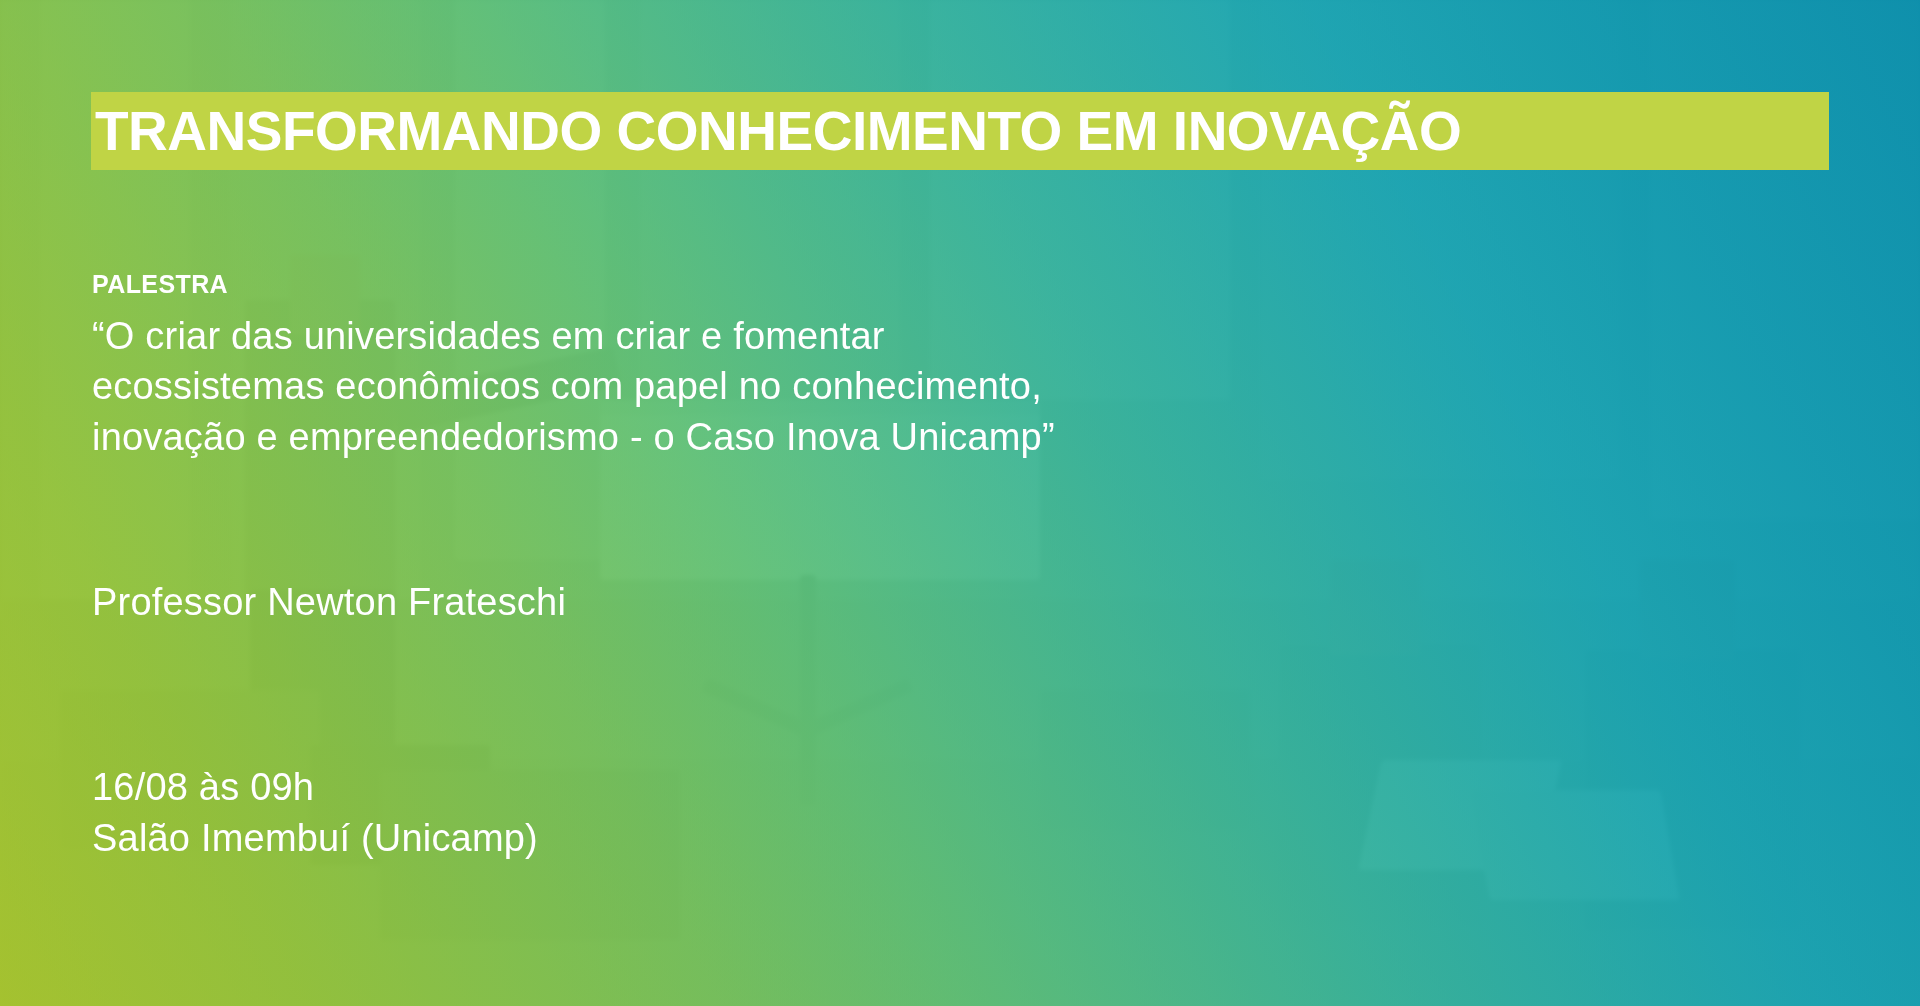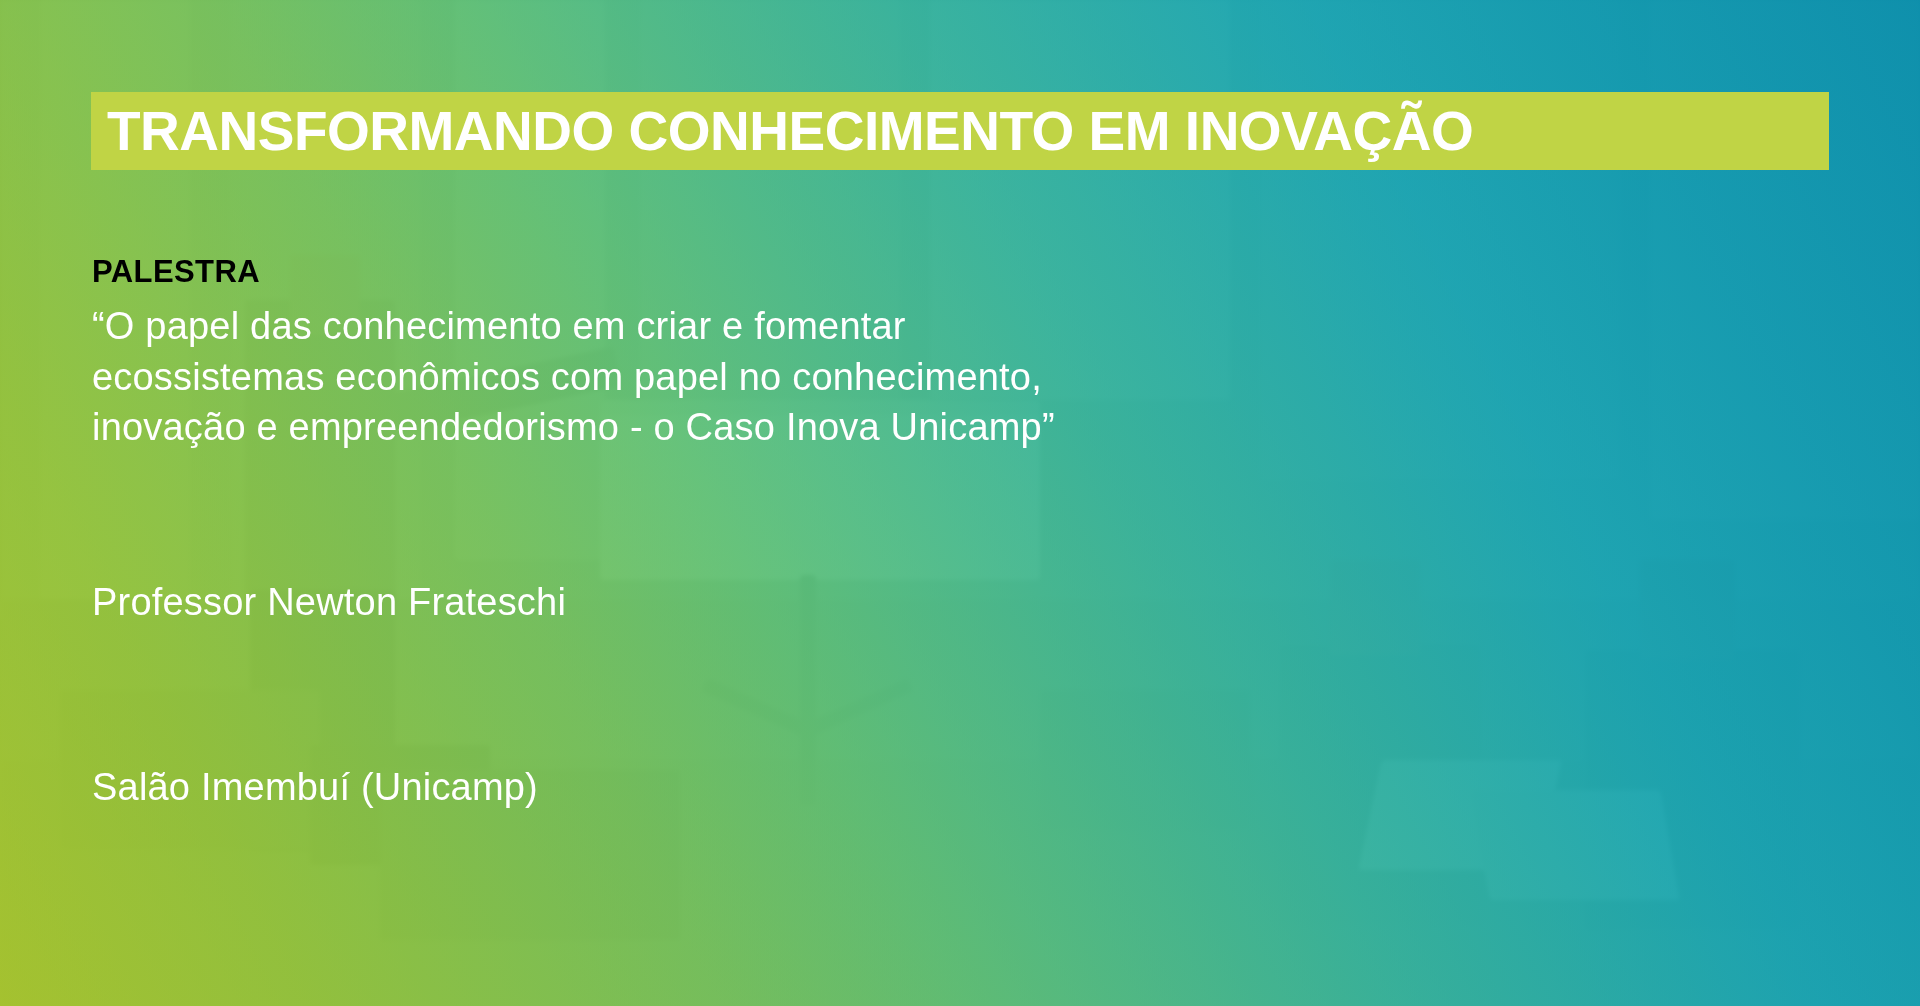--- a/index.html
+++ b/index.html
@@ -101,43 +101,44 @@
   .title-bar {
     position: absolute;
     left: 91px;
     top: 92px;
     width: 1738px;
     height: 78px;
     background: #c0d445;
     display: flex;
     align-items: center;
     box-sizing: border-box;
-    padding: 0 16px;
+    padding: 0 4px;
   }
   .title-bar .title-text {
     color: #ffffff;
     font-size: 55px;
     font-weight: 700;
     letter-spacing: -0.5px;
     line-height: 1;
     white-space: nowrap;
     text-transform: uppercase;
   }
 
   .section {
     position: absolute;
     left: 92px;
   }
   .sec-label {
-    color: #000000;
-    font-size: 31px;
+    color: #ffffff;
+    font-size: 25px;
     font-weight: 700;
     letter-spacing: 0.4px;
     line-height: 1.1;
     text-transform: uppercase;
+    margin-top: 16px;
   }
   .sec-body {
     color: #ffffff;
     font-size: 38px;
     font-weight: 300;
     line-height: 1.33;
     letter-spacing: 0.2px;
   }
   .sec-body .line { display: block; white-space: nowrap; }
 
@@ -199,34 +200,35 @@
 
   <div class="content">
 
     <div class="title-bar">
       <span class="title-text">TRANSFORMANDO CONHECIMENTO EM INOVAÇÃO</span>
     </div>
 
     <div class="section" id="sec-palestra">
       <div class="sec-label">PALESTRA</div>
       <div class="sec-body">
-        <span class="line">“O papel das conhecimento em criar e fomentar</span>
+        <span class="line">“O criar das universidades em criar e fomentar</span>
         <span class="line">ecossistemas econômicos com papel no conhecimento,</span>
         <span class="line">inovação e empreendedorismo - o Caso Inova Unicamp”</span>
       </div>
     </div>
 
     <div class="section" id="sec-ministrante">
       <div class="sec-body">
         <span class="line">Professor Newton Frateschi</span>
       </div>
     </div>
 
     <div class="section" id="sec-quando">
       <div class="sec-body">
+        <span class="line">16/08 às 09h</span>
         <span class="line">Salão Imembuí (Unicamp)</span>
       </div>
     </div>
 
     <div class="logos">
 
       
 
       
 

